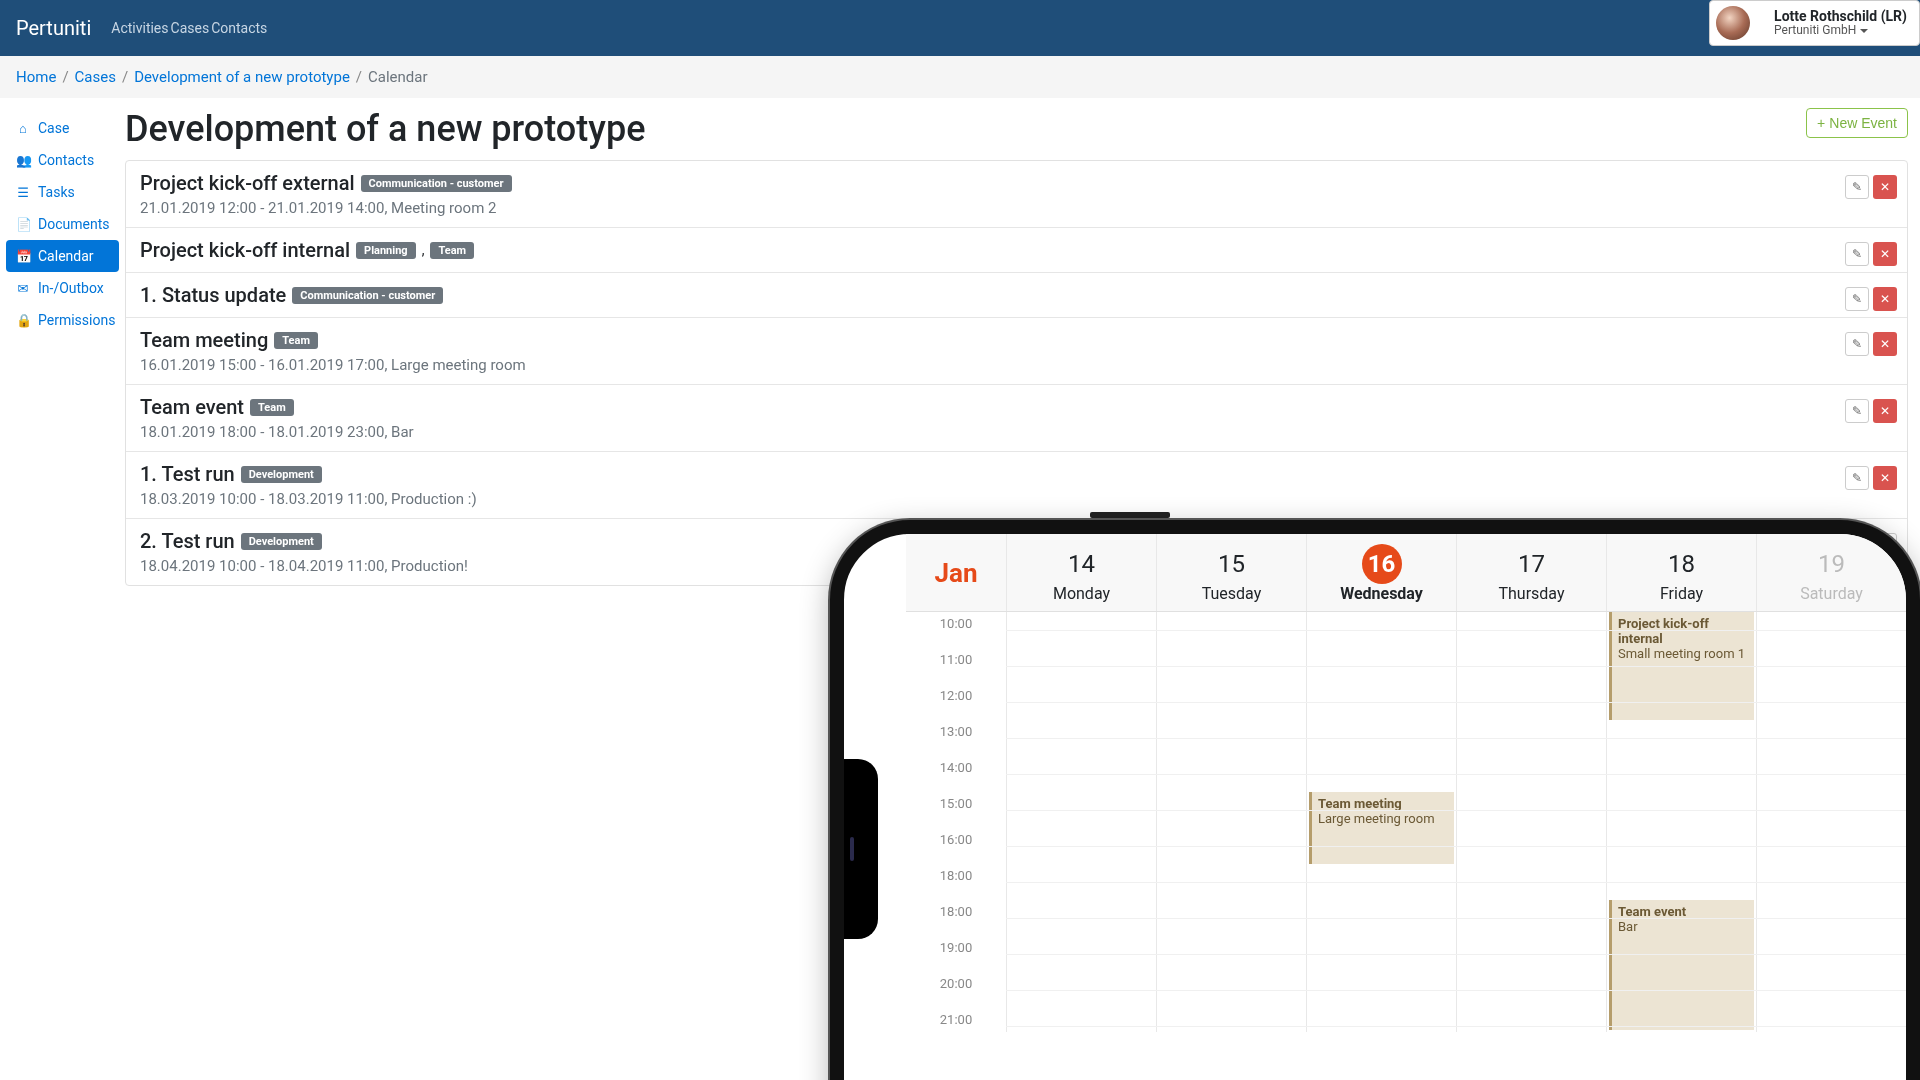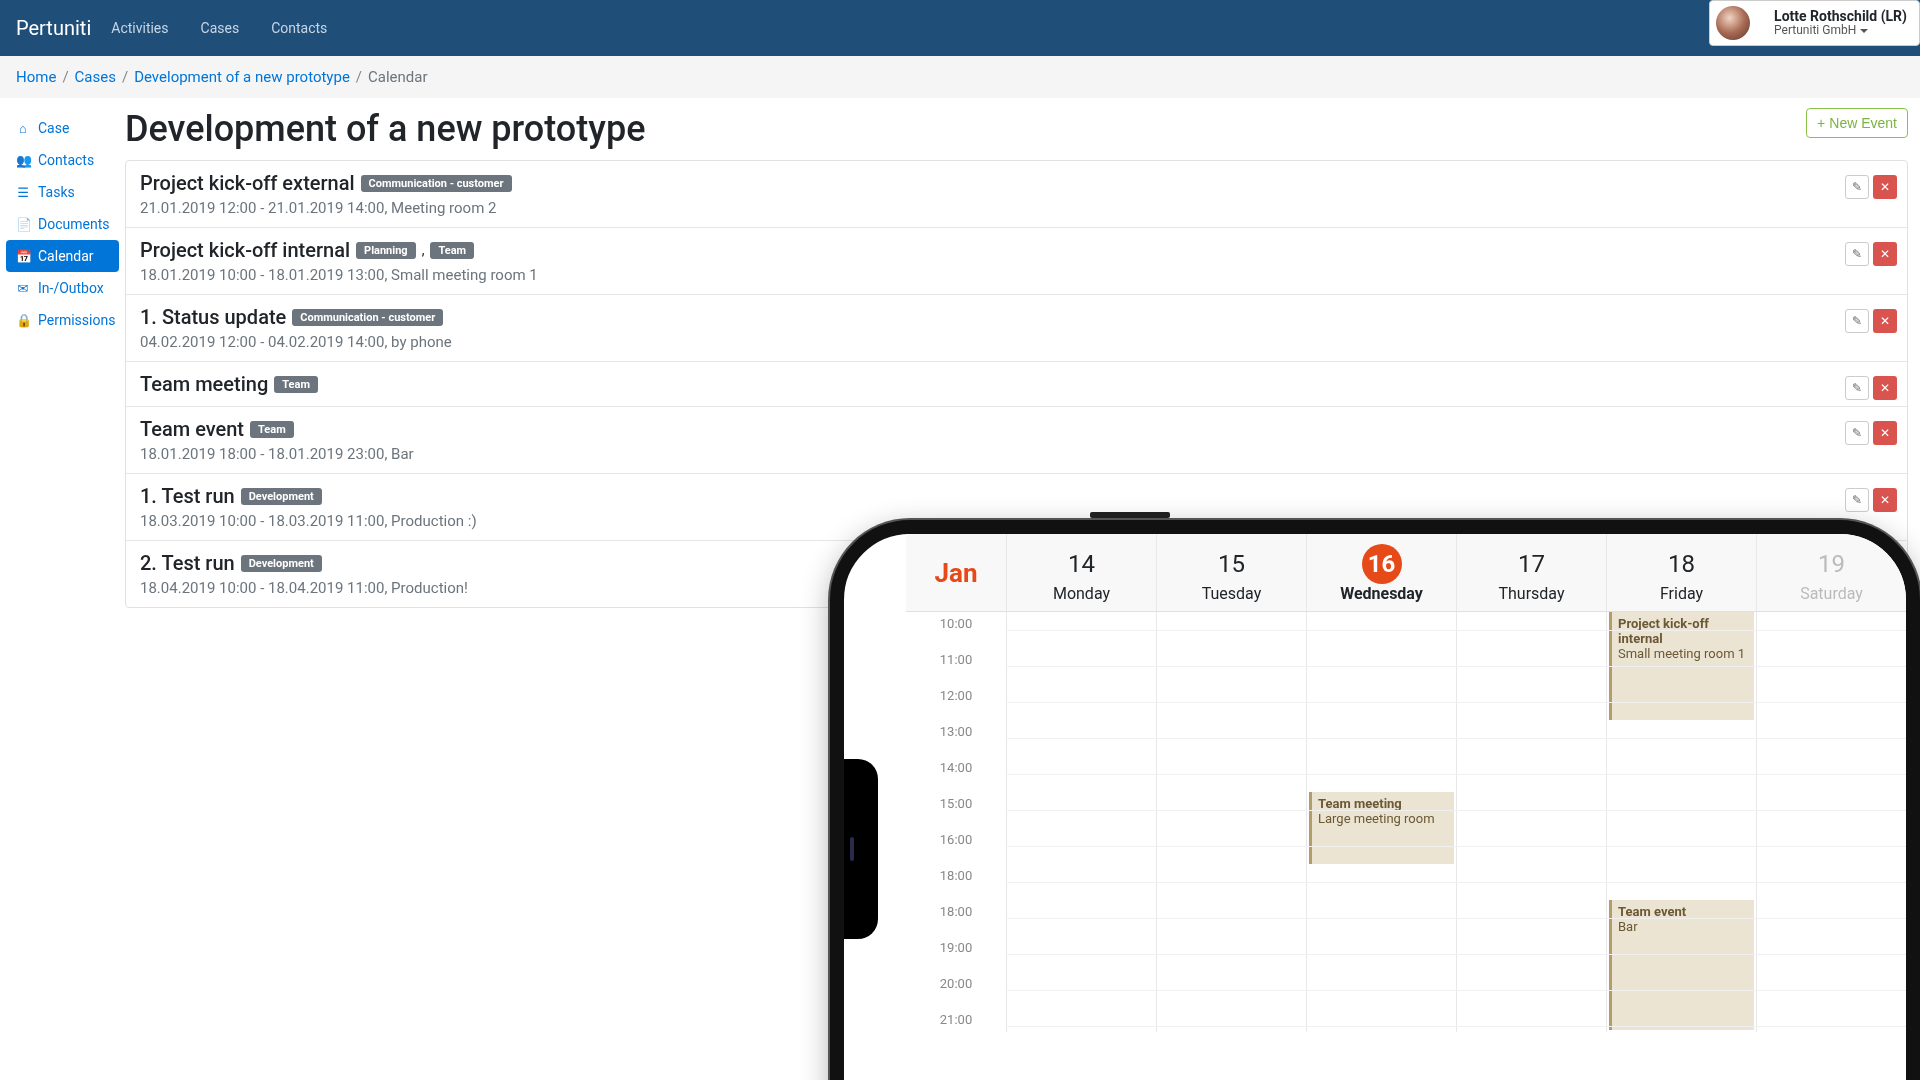--- a/index.html
+++ b/index.html
@@ -2,21 +2,21 @@
 <html><head>
 <meta charset="utf-8">
 <style>
 * { box-sizing: border-box; margin: 0; padding: 0; }
 body { font-family: -apple-system, BlinkMacSystemFont, "Segoe UI", Roboto, "Helvetica Neue", Arial, sans-serif; font-size: 14px; color: #212529; background: #fff; width: 1920px; height: 1080px; overflow: hidden; position: relative; }
 
 
 .navbar { background: #1f4e79; height: 56px; display: flex; align-items: center; padding: 12px 16px; justify-content: space-between; width: 100%; }
 .navbar-left { display: flex; align-items: center; gap: 20px; }
 .brand { color: #fff; font-size: 20px; font-weight: 400; }
-.nav-links { display: flex; gap: 32px; }
+.nav-links { display: flex; gap: 2px; }
 .nav-link { color: #c7d6e4; font-size: 14px; cursor: pointer; }
 .user-box { background: #fff; border: 1px solid #ccc; border-radius: 4px; display: flex; align-items: center; padding: 4px 12px 4px 6px; gap: 24px; height: 46px; position: absolute; right: 0; top: 0; }
 .avatar { width: 34px; height: 34px; border-radius: 50%; background: radial-gradient(circle at 40% 35%, #f2d4c2 0%, #a86b55 50%, #5c3526 100%); }
 .user-info { display: flex; flex-direction: column; line-height: 1.1; }
 .user-name { font-weight: 700; font-size: 14px; }
 .user-org { font-size: 12px; color: #555; display: flex; align-items: center; gap: 4px; }
 .caret { width: 0; height: 0; border-left: 4px solid transparent; border-right: 4px solid transparent; border-top: 4px solid #555; }
 
 
 .breadcrumb-bar { background: #f5f5f5; padding: 12px 16px; font-size: 15px; }
@@ -152,42 +152,41 @@
             <div class="action-btn delete-btn">✕</div>
           </div>
         </div>
         <div class="event">
           <div class="event-title-row">
             <span class="event-title">Project kick-off internal</span>
             <span class="tag">Planning</span>
             <span>,</span>
             <span class="tag">Team</span>
           </div>
-          <div class="event-meta">18.01.2019 10:00 - 18.01.2019 13:00, Small meeting room 1</div>
           <div class="event-actions">
             <div class="action-btn edit-btn">✎</div>
             <div class="action-btn delete-btn">✕</div>
           </div>
         </div>
         <div class="event">
           <div class="event-title-row">
             <span class="event-title">1. Status update</span>
             <span class="tag">Communication - customer</span>
           </div>
-          <div class="event-meta">04.02.2019 12:00 - 04.02.2019 14:00, by phone</div>
           <div class="event-actions">
             <div class="action-btn edit-btn">✎</div>
             <div class="action-btn delete-btn">✕</div>
           </div>
         </div>
         <div class="event">
           <div class="event-title-row">
             <span class="event-title">Team meeting</span>
             <span class="tag">Team</span>
           </div>
+          <div class="event-meta">16.01.2019 15:00 - 16.01.2019 17:00, Large meeting room</div>
           <div class="event-actions">
             <div class="action-btn edit-btn">✎</div>
             <div class="action-btn delete-btn">✕</div>
           </div>
         </div>
         <div class="event">
           <div class="event-title-row">
             <span class="event-title">Team event</span>
             <span class="tag">Team</span>
           </div>

